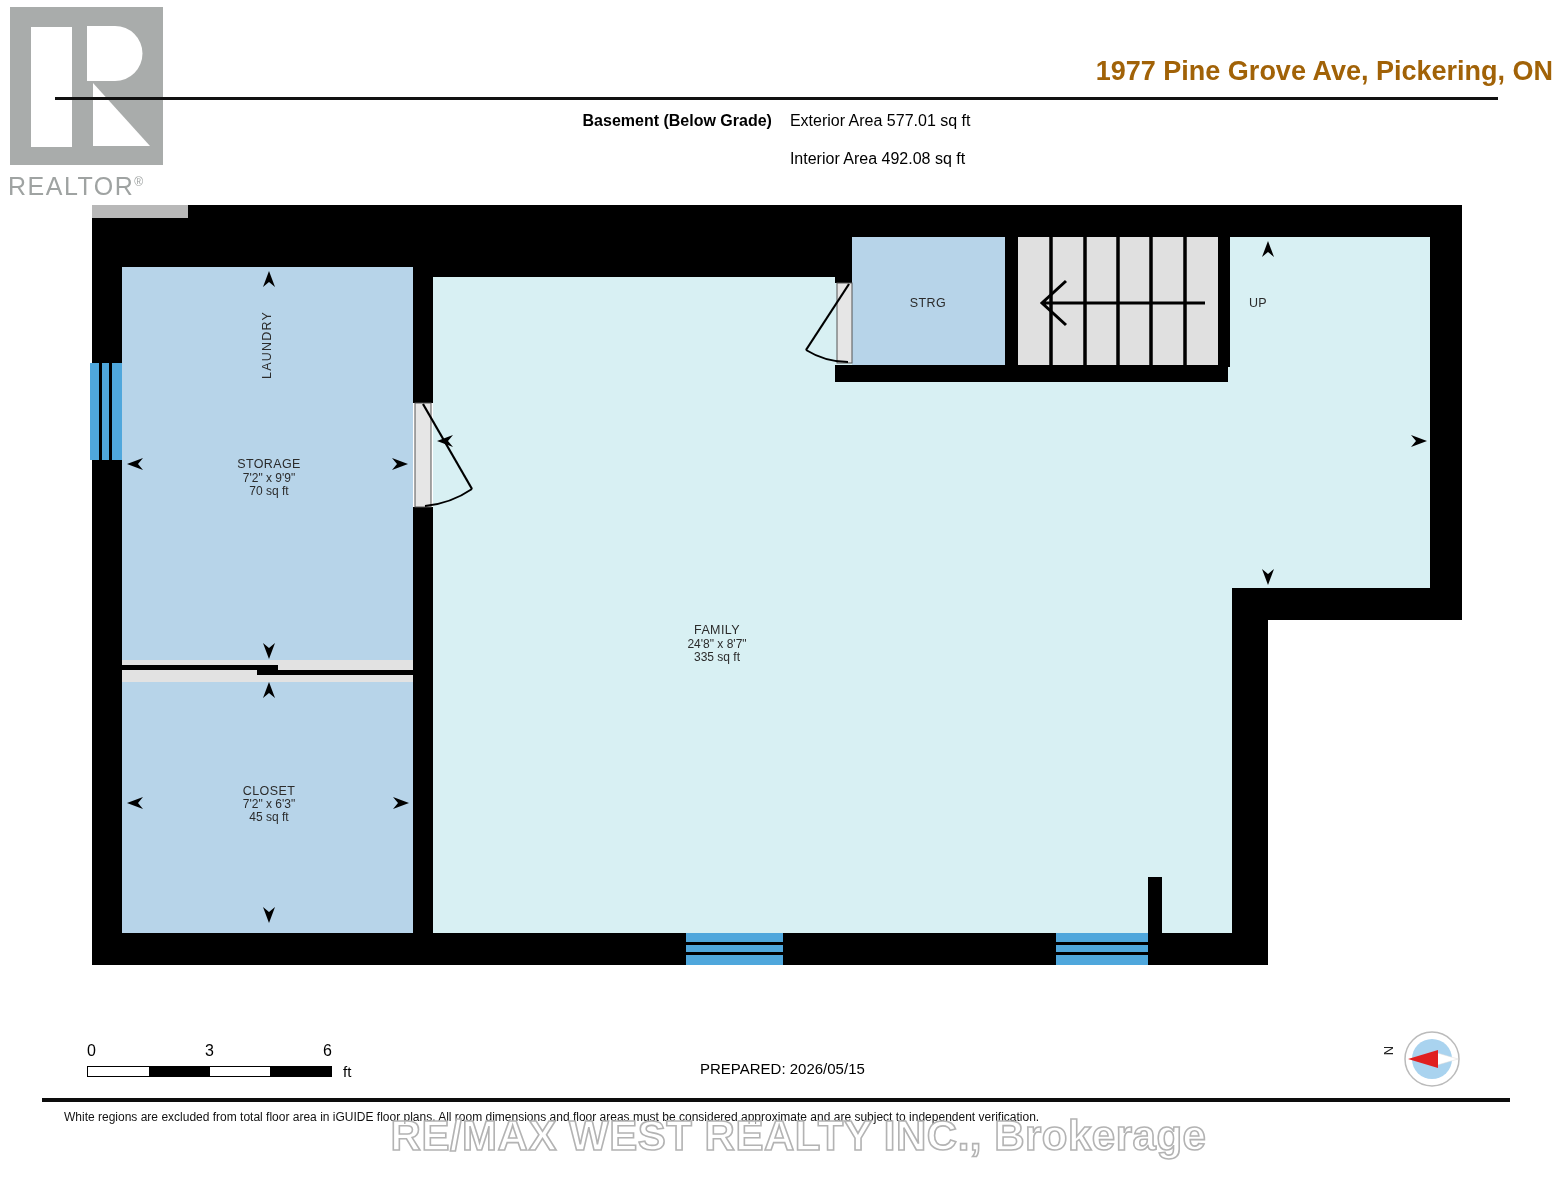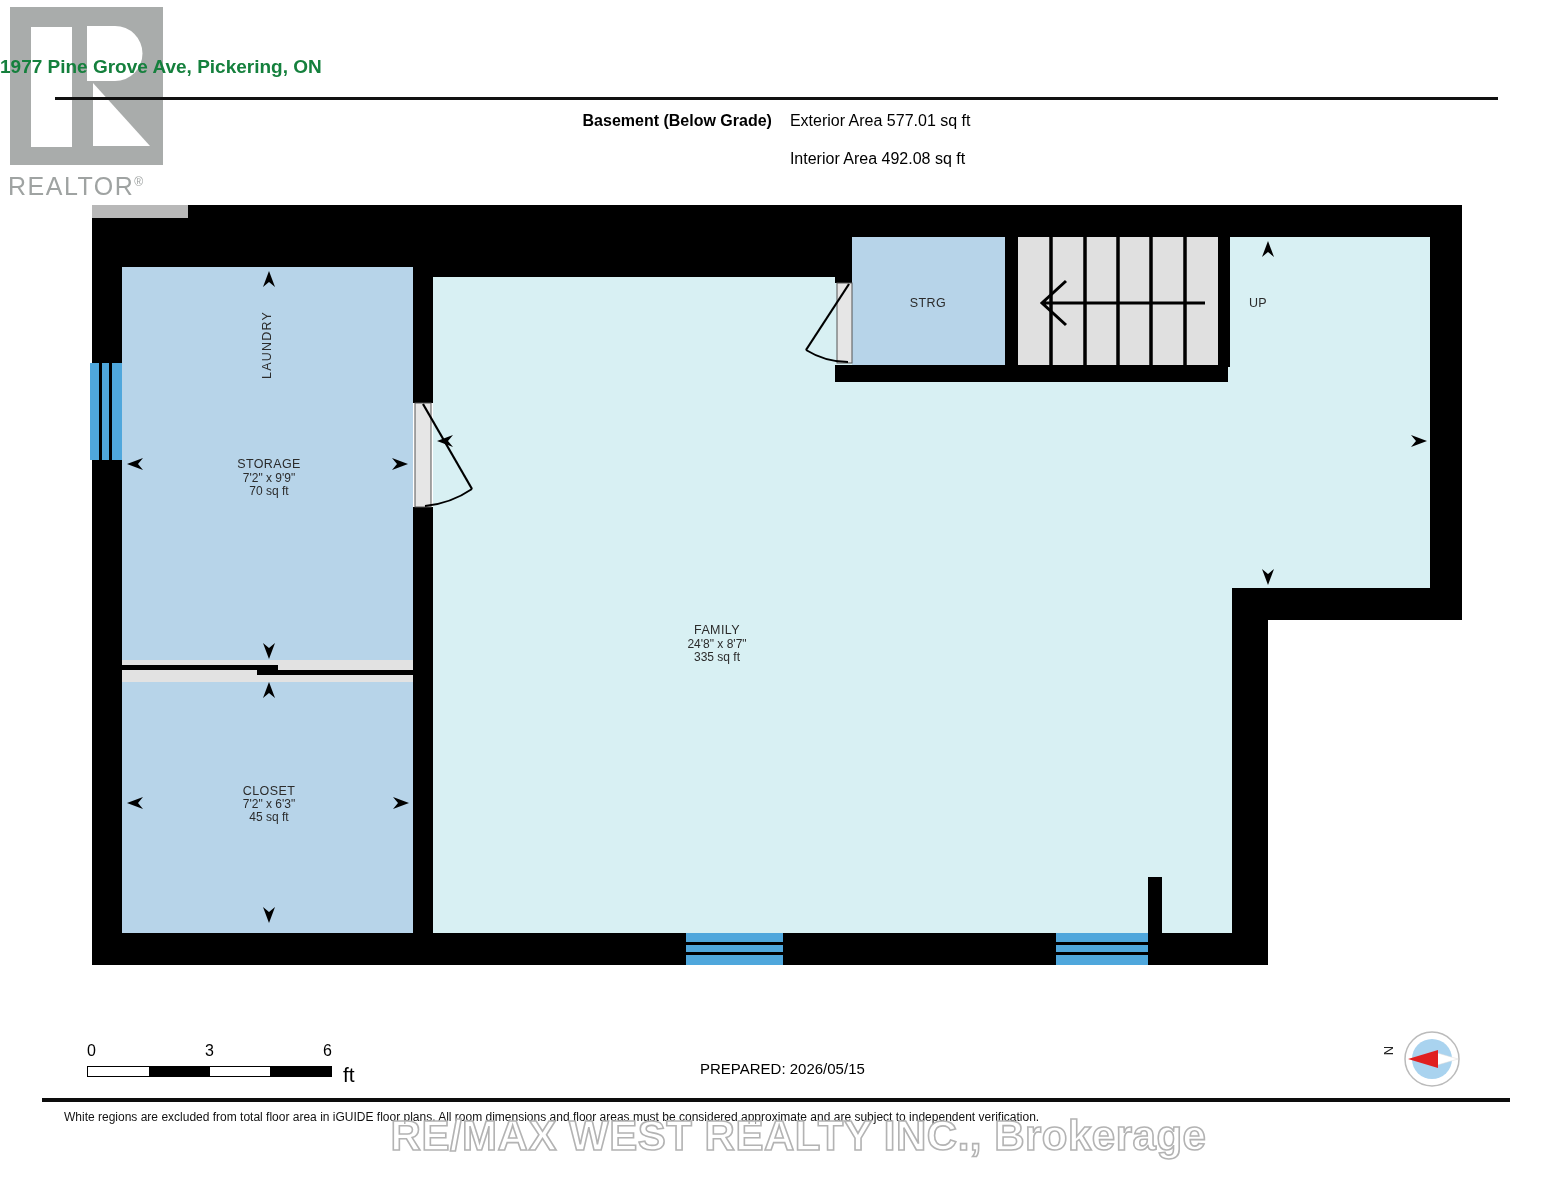--- a/index.html
+++ b/index.html
@@ -13,37 +13,37 @@
   .lbl{fill:#2b2b2b;font-size:12.5px;text-anchor:middle;letter-spacing:.4px;}
   .lbl-sub{fill:#2b2b2b;font-size:12px;text-anchor:middle;}
   .lbl-laundry{letter-spacing:1.2px;}
   
   .logo-backdrop{position:absolute;left:8px;top:4px;width:180px;height:214px;
                  background:rgba(255,255,255,.72);}
   .logo-box{position:absolute;left:2px;top:3px;width:153px;height:158px;background:#A9ACAB;}
   .logo-text{position:absolute;left:0;top:168px;width:185px;font-size:25px;color:#9FA3A2;
              letter-spacing:1.5px;white-space:nowrap;}
   .logo-text sup{font-size:12px;}
-  .page-title{position:absolute;left:0;right:0;top:56px;text-align:left;
-              font-size:19px;font-weight:bold;color:#15803d;}
+  .page-title{position:absolute;left:0;right:0;top:56px;text-align:right;
+              font-size:27px;font-weight:bold;color:#a16207;}
   .top-line{position:absolute;left:55px;top:97px;width:1443px;height:3px;background:#111;}
   .subtitle{position:absolute;left:0;right:0;top:108px;display:flex;justify-content:center;
             gap:18px;font-size:16px;color:#000;line-height:26px;}
   .subtitle .floor{font-weight:bold;}
   .subtitle .areas{display:flex;flex-direction:column;text-align:left;gap:12px;}
   
   .scalebar{position:absolute;left:87px;top:1042px;width:245px;}
   .scalebar .ticks{position:relative;height:22px;font-size:16px;color:#000;}
   .scalebar .t0{position:absolute;left:0;}
   .scalebar .t3{position:absolute;left:50%;transform:translateX(-50%);}
   .scalebar .t6{position:absolute;right:0;}
   .scalebar .bar{margin-top:2px;height:9px;border:1.5px solid #000;display:flex;}
   .scalebar .seg{flex:1;}
   .scalebar .seg.b{background:#000;} .scalebar .seg.w{background:#fff;}
-  .scalebar .unit{position:absolute;left:256px;top:21px;font-size:21px;color:#000;}
+  .scalebar .unit{position:absolute;left:256px;top:21px;font-size:15px;color:#000;}
   .prepared{position:absolute;left:700px;top:1060px;font-size:15px;color:#000;}
   .compass{position:absolute;left:1400px;top:1027px;width:64px;height:64px;}
   .compass-n{position:absolute;left:1384px;top:1043px;font-size:13px;color:#222;
              transform:rotate(-90deg);}
   .footer-line{position:absolute;left:42px;top:1098px;width:1468px;height:4px;background:#0d0d0d;}
   .disclaimer{position:absolute;left:64px;top:1110px;font-size:12px;color:#111;white-space:nowrap;}
   .watermark{position:absolute;left:0;right:0;top:1112px;text-align:center;font-size:42px;
              font-weight:600;letter-spacing:.5px;color:rgba(255,255,255,.55);
              -webkit-text-stroke:1.6px #b3b3b3;white-space:nowrap;margin-left:44px;}
 </style>

